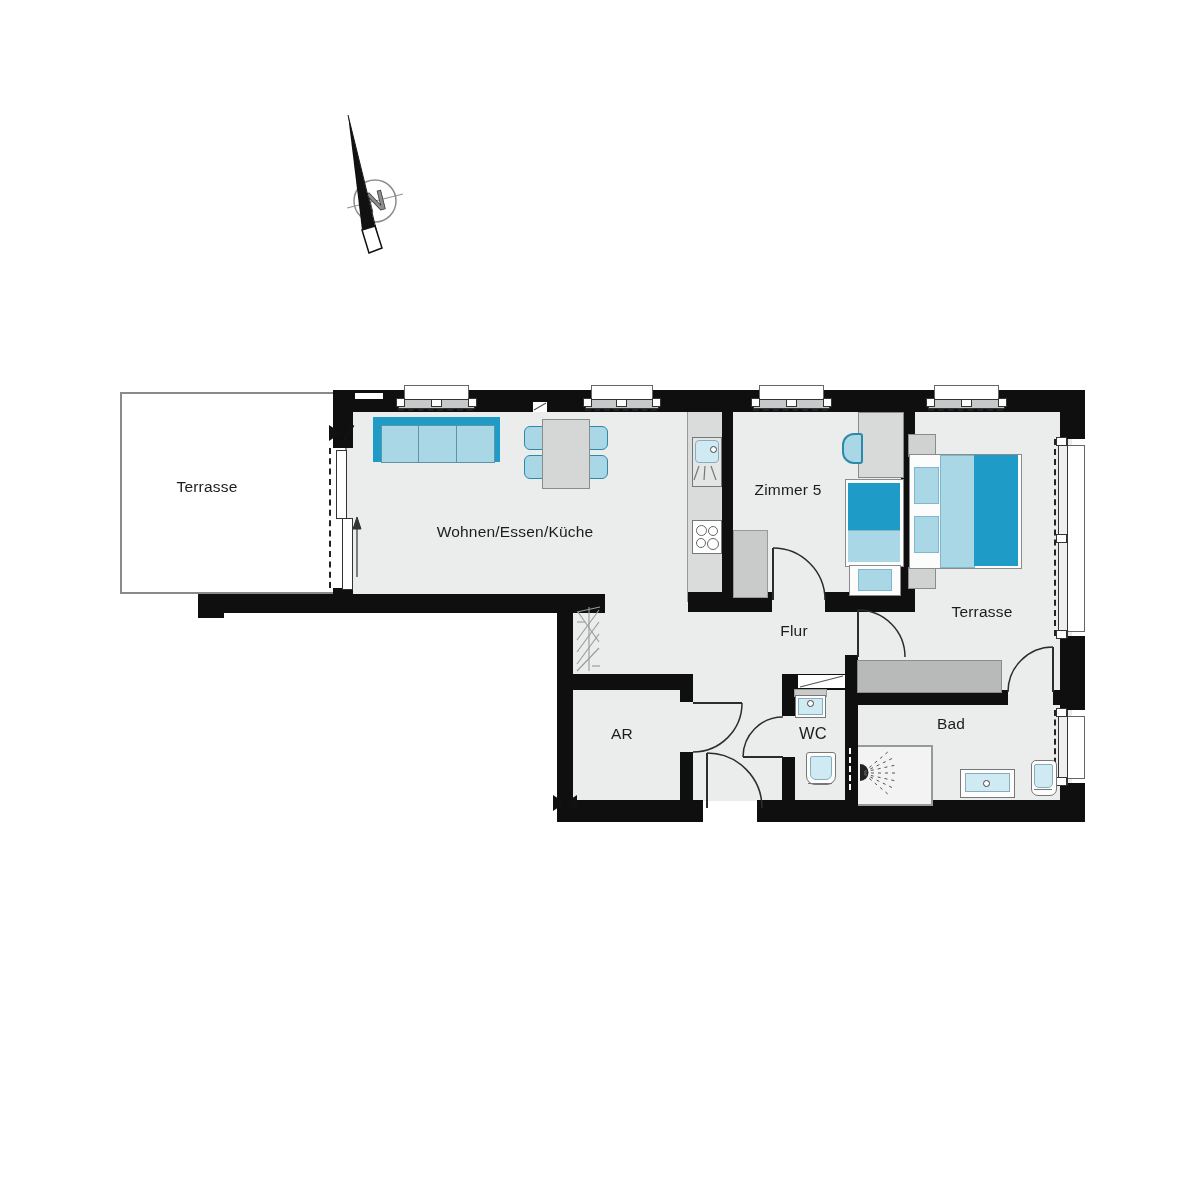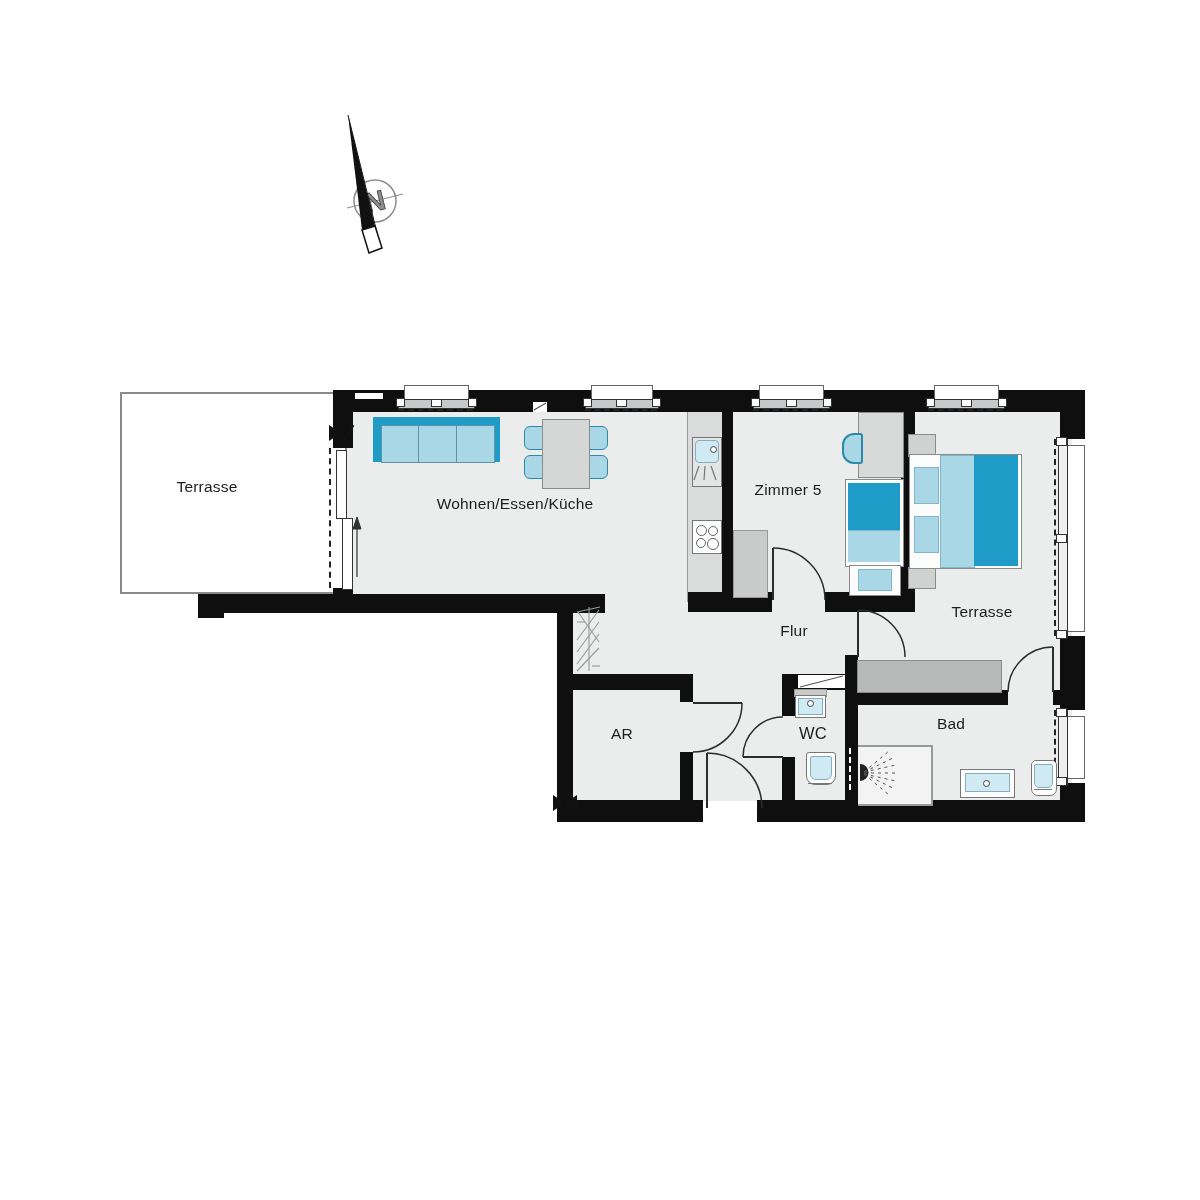--- a/index.html
+++ b/index.html
@@ -247,21 +247,21 @@
         <line x1="864" y1="772" x2="896" y2="765"></line>
         <line x1="864" y1="773" x2="897" y2="773"></line>
         <line x1="864" y1="774" x2="896" y2="781"></line>
         <line x1="864" y1="774" x2="893" y2="788"></line>
         <line x1="864" y1="774" x2="889" y2="795"></line>
       </g>
     </g>
   </svg>
 
   <div class="lbl" style="left:207px;top:487px">Terrasse</div>
-  <div class="lbl" style="left:515px;top:504px">Wohnen/Essen/Küche</div>
+  <div class="lbl" style="left:515px;top:532px">Wohnen/Essen/Küche</div>
   <div class="lbl" style="left:788px;top:490px">Zimmer 5</div>
   <div class="lbl" style="left:982px;top:612px">Terrasse</div>
   <div class="lbl" style="left:794px;top:631px">Flur</div>
   <div class="lbl" style="left:622px;top:734px">AR</div>
   <div class="lbl" style="left:813px;top:733px;font-size:16.5px">WC</div>
   <div class="lbl" style="left:951px;top:724px">Bad</div>
 
 </div>
 
 </body></html>

